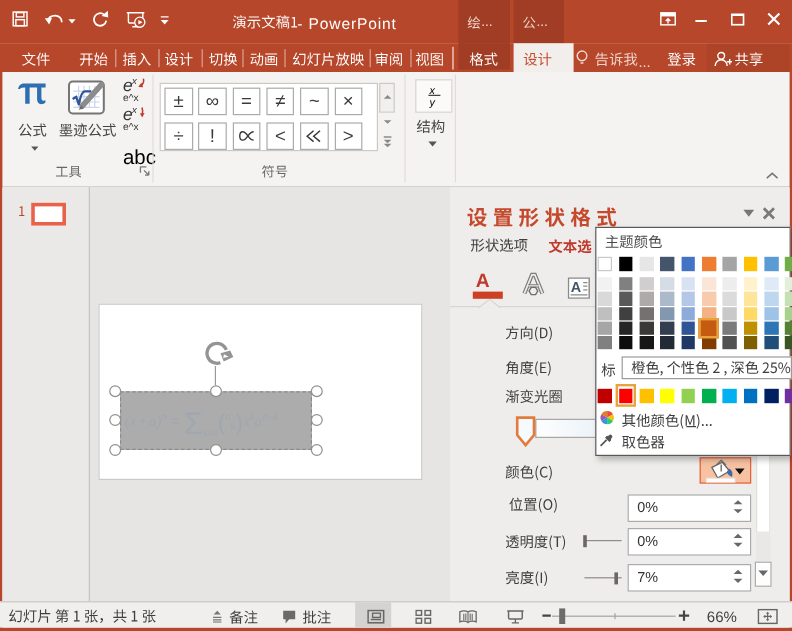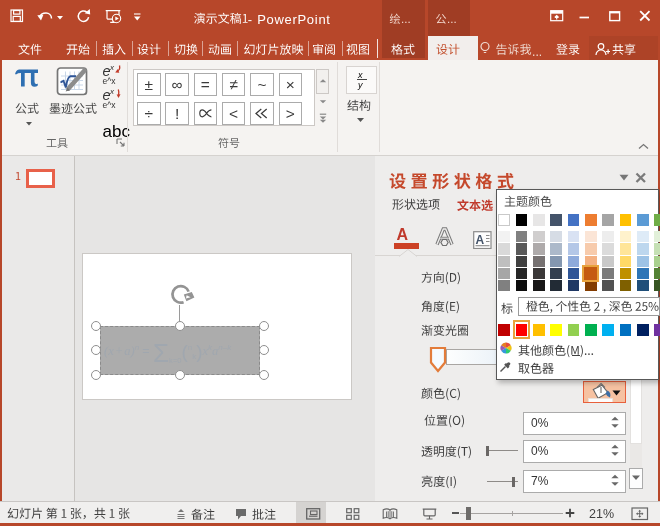--- a/index.html
+++ b/index.html
@@ -598,18 +598,18 @@
     </svg>
 <svg style="position:absolute;left:451px;top:510px;" width="9" height="6" viewBox="0 0 9 6">
       <path d="M1 3 h7" stroke="#444" stroke-width="1.8"></path>
     </svg>
 <div style="position:absolute;left:460px;top:512.5px;width:103px;height:1px;background:#A6A3A1;"></div>
 <div style="position:absolute;left:512px;top:510.5px;width:1px;height:5px;background:#A6A3A1;"></div>
 <div style="position:absolute;left:465.5px;top:506.5px;width:5px;height:13px;background:#6E6C6A;"></div>
 <svg style="position:absolute;left:565px;top:508px;" width="10" height="10" viewBox="0 0 10 10">
       <path d="M5 0.7 v8.6 M0.7 5 h8.6" stroke="#444" stroke-width="1.8"></path>
     </svg>
-<div style="position:absolute;left:589px;top:506.5px;font-size:12.5px;color:#3F3F3F;white-space:nowrap;">21%</div>
+<div style="position:absolute;left:589px;top:506.5px;font-size:12.5px;color:#3F3F3F;white-space:nowrap;">66%</div>
 <svg style="position:absolute;left:631px;top:507px;" width="18" height="14" viewBox="0 0 18 14">
       <rect x="1" y="1" width="15.5" height="11.5" fill="none" stroke="#666" stroke-width="1.2"></rect>
       <path d="M8.7 4 v5.5 M6 6.7 h5.5" stroke="#666" stroke-width="1"></path>
       <path d="M8.7 2.8 l-1.5 1.7 h3 Z M8.7 10.7 l-1.5-1.7 h3 Z M5 6.7 l1.7-1.5 v3 Z M12.5 6.7 l-1.7-1.5 v3 Z" fill="#666"></path>
     </svg>
 </div>
 </body></html>

